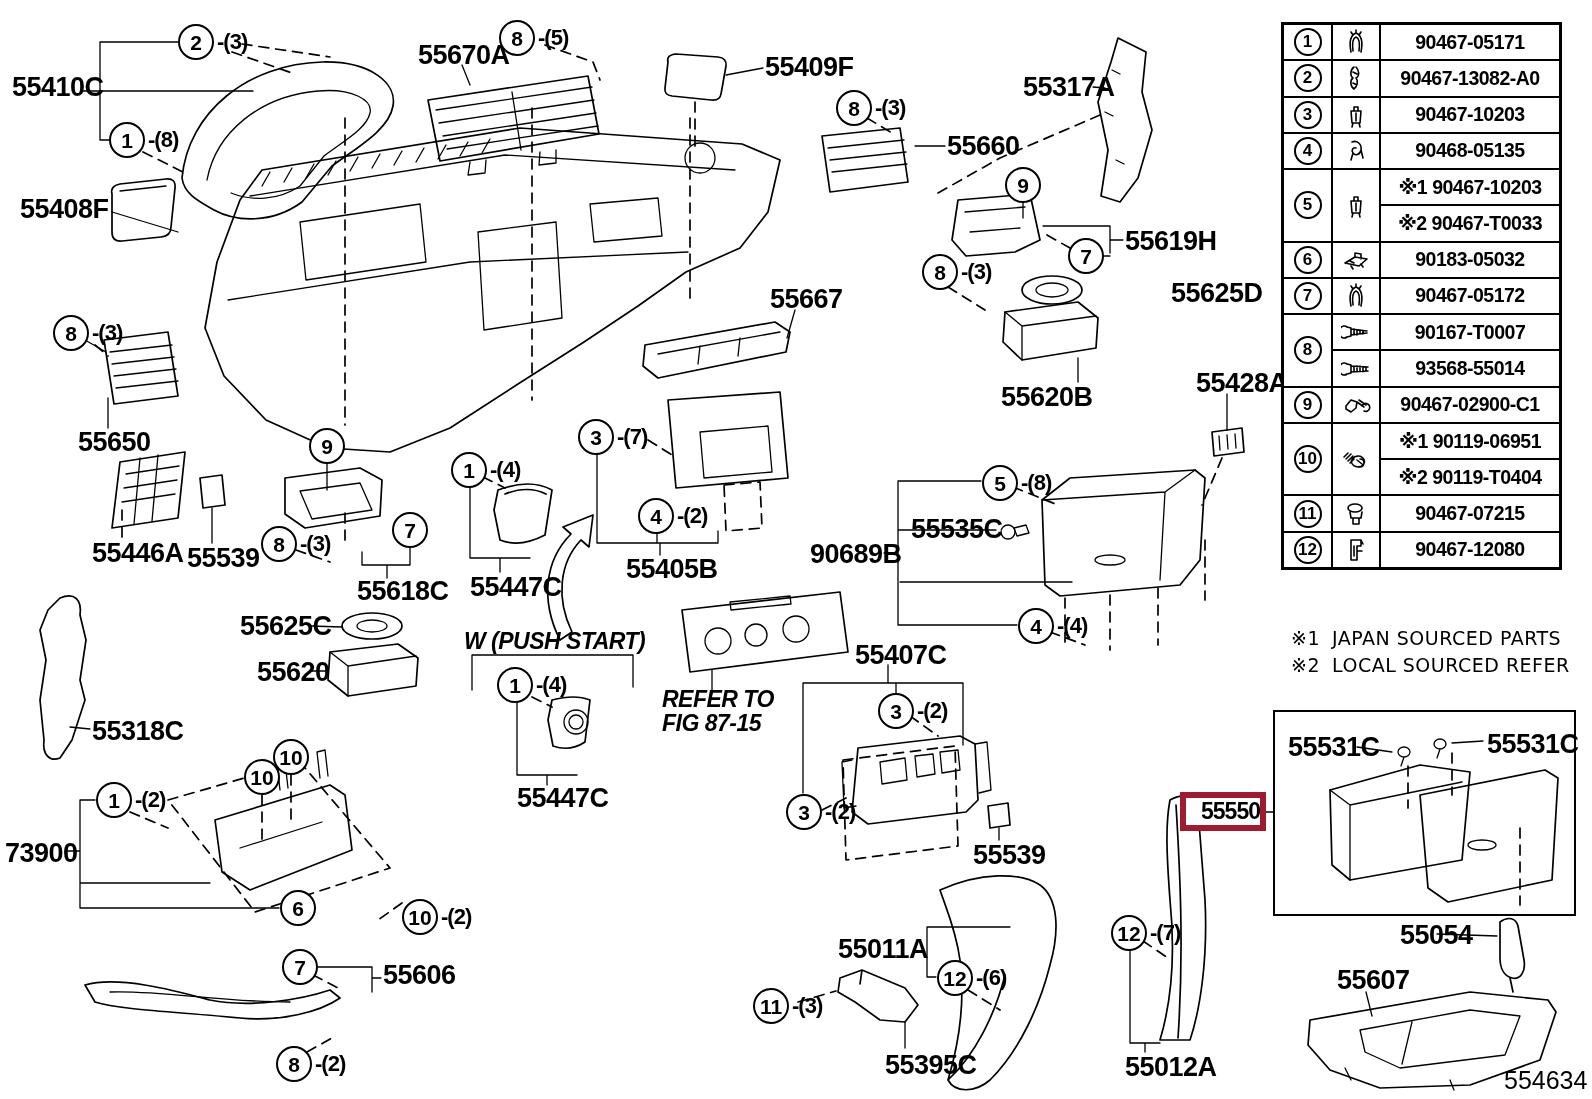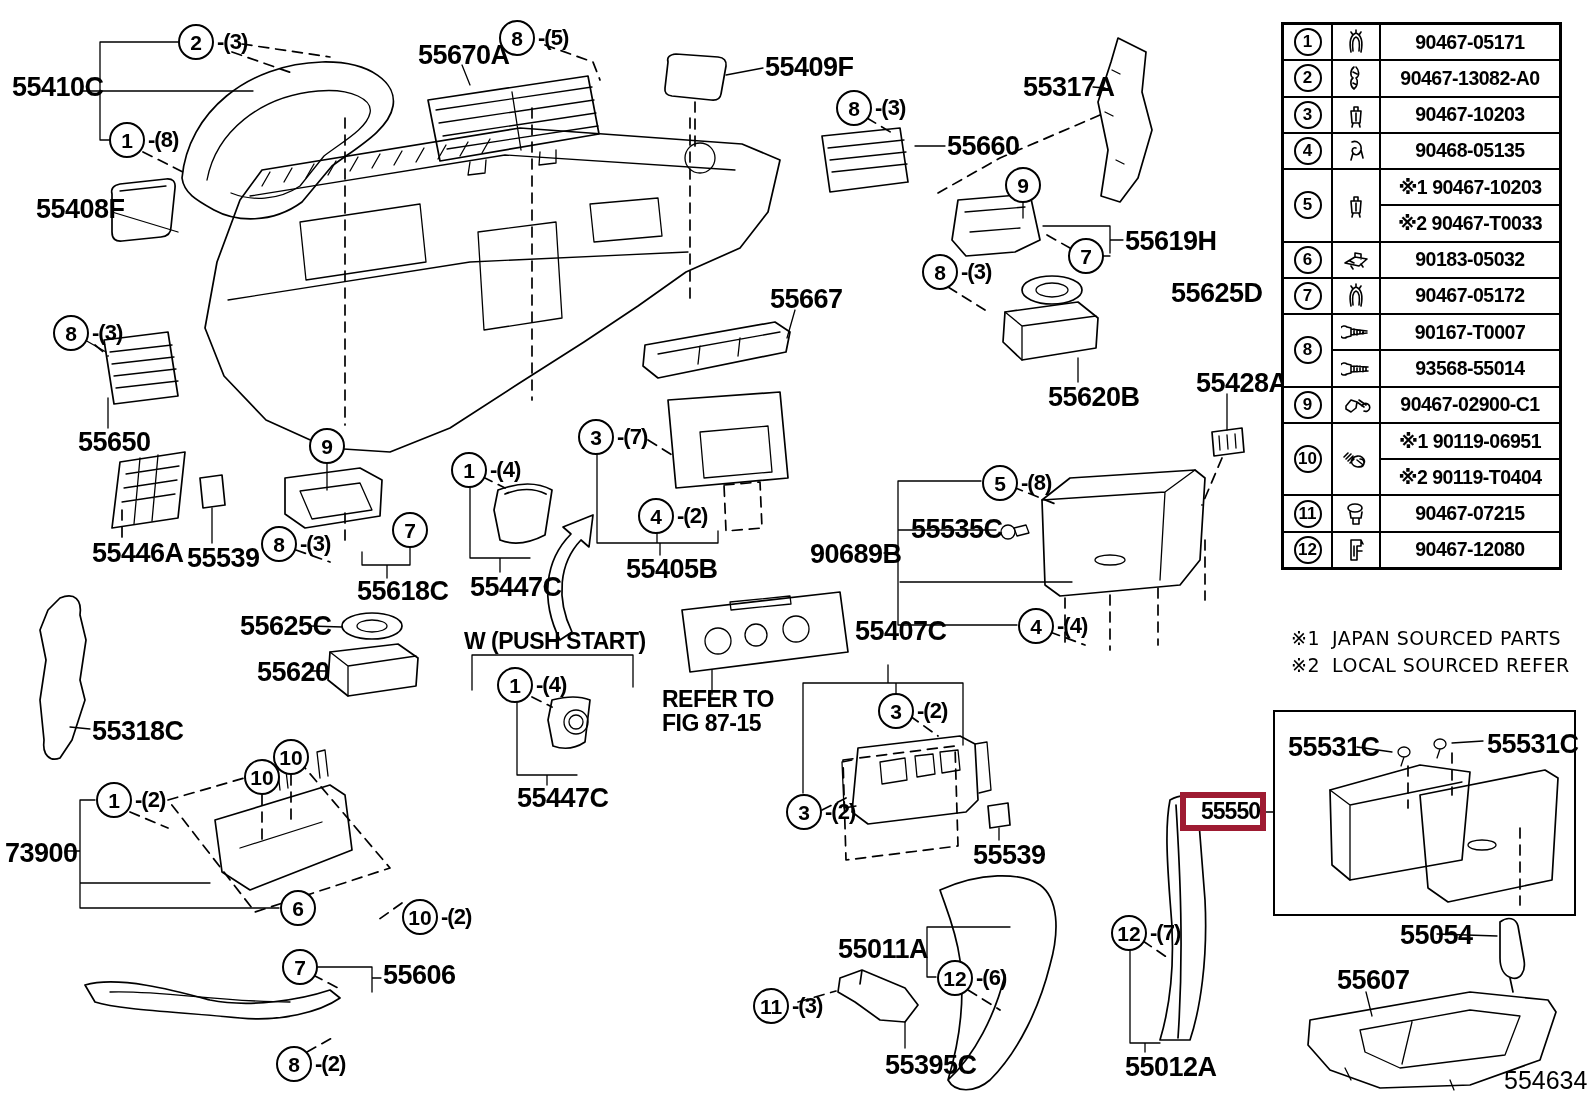--- a/index.html
+++ b/index.html
@@ -5,21 +5,21 @@
   html,body{margin:0;padding:0;background:#fff;}
   #stage{position:relative;width:1592px;height:1099px;background:#fff;overflow:hidden;
          font-family:"Liberation Sans","DejaVu Sans",sans-serif;color:#000;}
   svg.art{position:absolute;left:0;top:0;}
   svg.art path, svg.art line, svg.art circle, svg.art ellipse, svg.art rect{
     fill:none;stroke:#000;stroke-width:1.7;stroke-linecap:round;stroke-linejoin:round;}
   svg.art .d{stroke-dasharray:10 7;}
   svg.art .thin{stroke-width:1.3;}
   .plabel{position:absolute;font-weight:700;font-size:27px;line-height:1;
           letter-spacing:-0.5px;white-space:nowrap;}
-  .plabel.small{font-size:23px;}
+  .plabel.small{font-size:23px;font-style:italic;}
   .plabel.reg{font-weight:400;font-size:25px;letter-spacing:0;}
   .callout{position:absolute;display:flex;align-items:center;gap:3px;
            font-weight:700;font-size:21px;line-height:1;}
   .co-c{width:36px;height:36px;box-sizing:border-box;border:2.6px solid #000;border-radius:50%;
         background:#fff;display:flex;align-items:center;justify-content:center;flex:none;}
   .co-q{letter-spacing:-1px;font-size:22px;}
   .note{position:absolute;font-size:19px;letter-spacing:0.5px;white-space:nowrap;
         font-family:"DejaVu Sans","Liberation Sans",sans-serif;display:flex;gap:12px;}
   .hlbox{position:absolute;box-sizing:border-box;background:#fff;border:6px solid #9e1b32;
          display:flex;align-items:center;justify-content:center;
@@ -278,46 +278,46 @@
     M798,1002 L836,991
     M968,990 L1000,1010
     M1143,941 L1168,958
     M1222,458 L1202,505
     M122,510 L122,540
     M695,102 L695,148
   "></path>
 </svg>
 
 <div class="plabel" style="left:12px;top:74px">55410C</div>
-<div class="plabel" style="left:36px;top:196px">55408F</div>
+<div class="plabel" style="left:20px;top:196px">55408F</div>
 <div class="plabel" style="left:418px;top:42px">55670A</div>
 <div class="plabel" style="left:765px;top:54px">55409F</div>
 <div class="plabel" style="left:947px;top:133px">55660</div>
 <div class="plabel" style="left:1023px;top:74px">55317A</div>
 <div class="plabel" style="left:1125px;top:228px">55619H</div>
 <div class="plabel" style="left:1171px;top:280px">55625D</div>
-<div class="plabel" style="left:1048px;top:384px">55620B</div>
+<div class="plabel" style="left:1001px;top:384px">55620B</div>
 <div class="plabel" style="left:1196px;top:370px">55428A</div>
 <div class="plabel" style="left:78px;top:429px">55650</div>
 <div class="plabel" style="left:92px;top:540px">55446A</div>
 <div class="plabel" style="left:187px;top:545px">55539</div>
 <div class="plabel" style="left:357px;top:578px">55618C</div>
 <div class="plabel" style="left:470px;top:574px">55447C</div>
 <div class="plabel" style="left:626px;top:556px">55405B</div>
 <div class="plabel" style="left:770px;top:286px">55667</div>
 <div class="plabel" style="left:240px;top:613px">55625C</div>
 <div class="plabel" style="left:257px;top:659px">55620</div>
 <div class="plabel" style="left:92px;top:718px">55318C</div>
 <div class="plabel small" style="left:464px;top:630px">W (PUSH START)</div>
 <div class="plabel" style="left:517px;top:785px">55447C</div>
 <div class="plabel small" style="left:662px;top:688px">REFER TO</div>
 <div class="plabel small" style="left:662px;top:712px">FIG 87-15</div>
 <div class="plabel" style="left:911px;top:516px">55535C</div>
 <div class="plabel" style="left:810px;top:541px">90689B</div>
-<div class="plabel" style="left:855px;top:618px">55407C</div>
+<div class="plabel" style="left:855px;top:642px">55407C</div>
 <div class="plabel" style="left:973px;top:842px">55539</div>
 <div class="plabel" style="left:5px;top:840px">73900</div>
 <div class="plabel" style="left:383px;top:962px">55606</div>
 <div class="plabel" style="left:885px;top:1052px">55395C</div>
 <div class="plabel" style="left:838px;top:936px">55011A</div>
 <div class="plabel" style="left:1125px;top:1054px">55012A</div>
 <div class="plabel" style="left:1288px;top:734px">55531C</div>
 <div class="plabel" style="left:1487px;top:731px">55531C</div>
 <div class="plabel" style="left:1400px;top:922px">55054</div>
 <div class="plabel" style="left:1337px;top:967px">55607</div>

